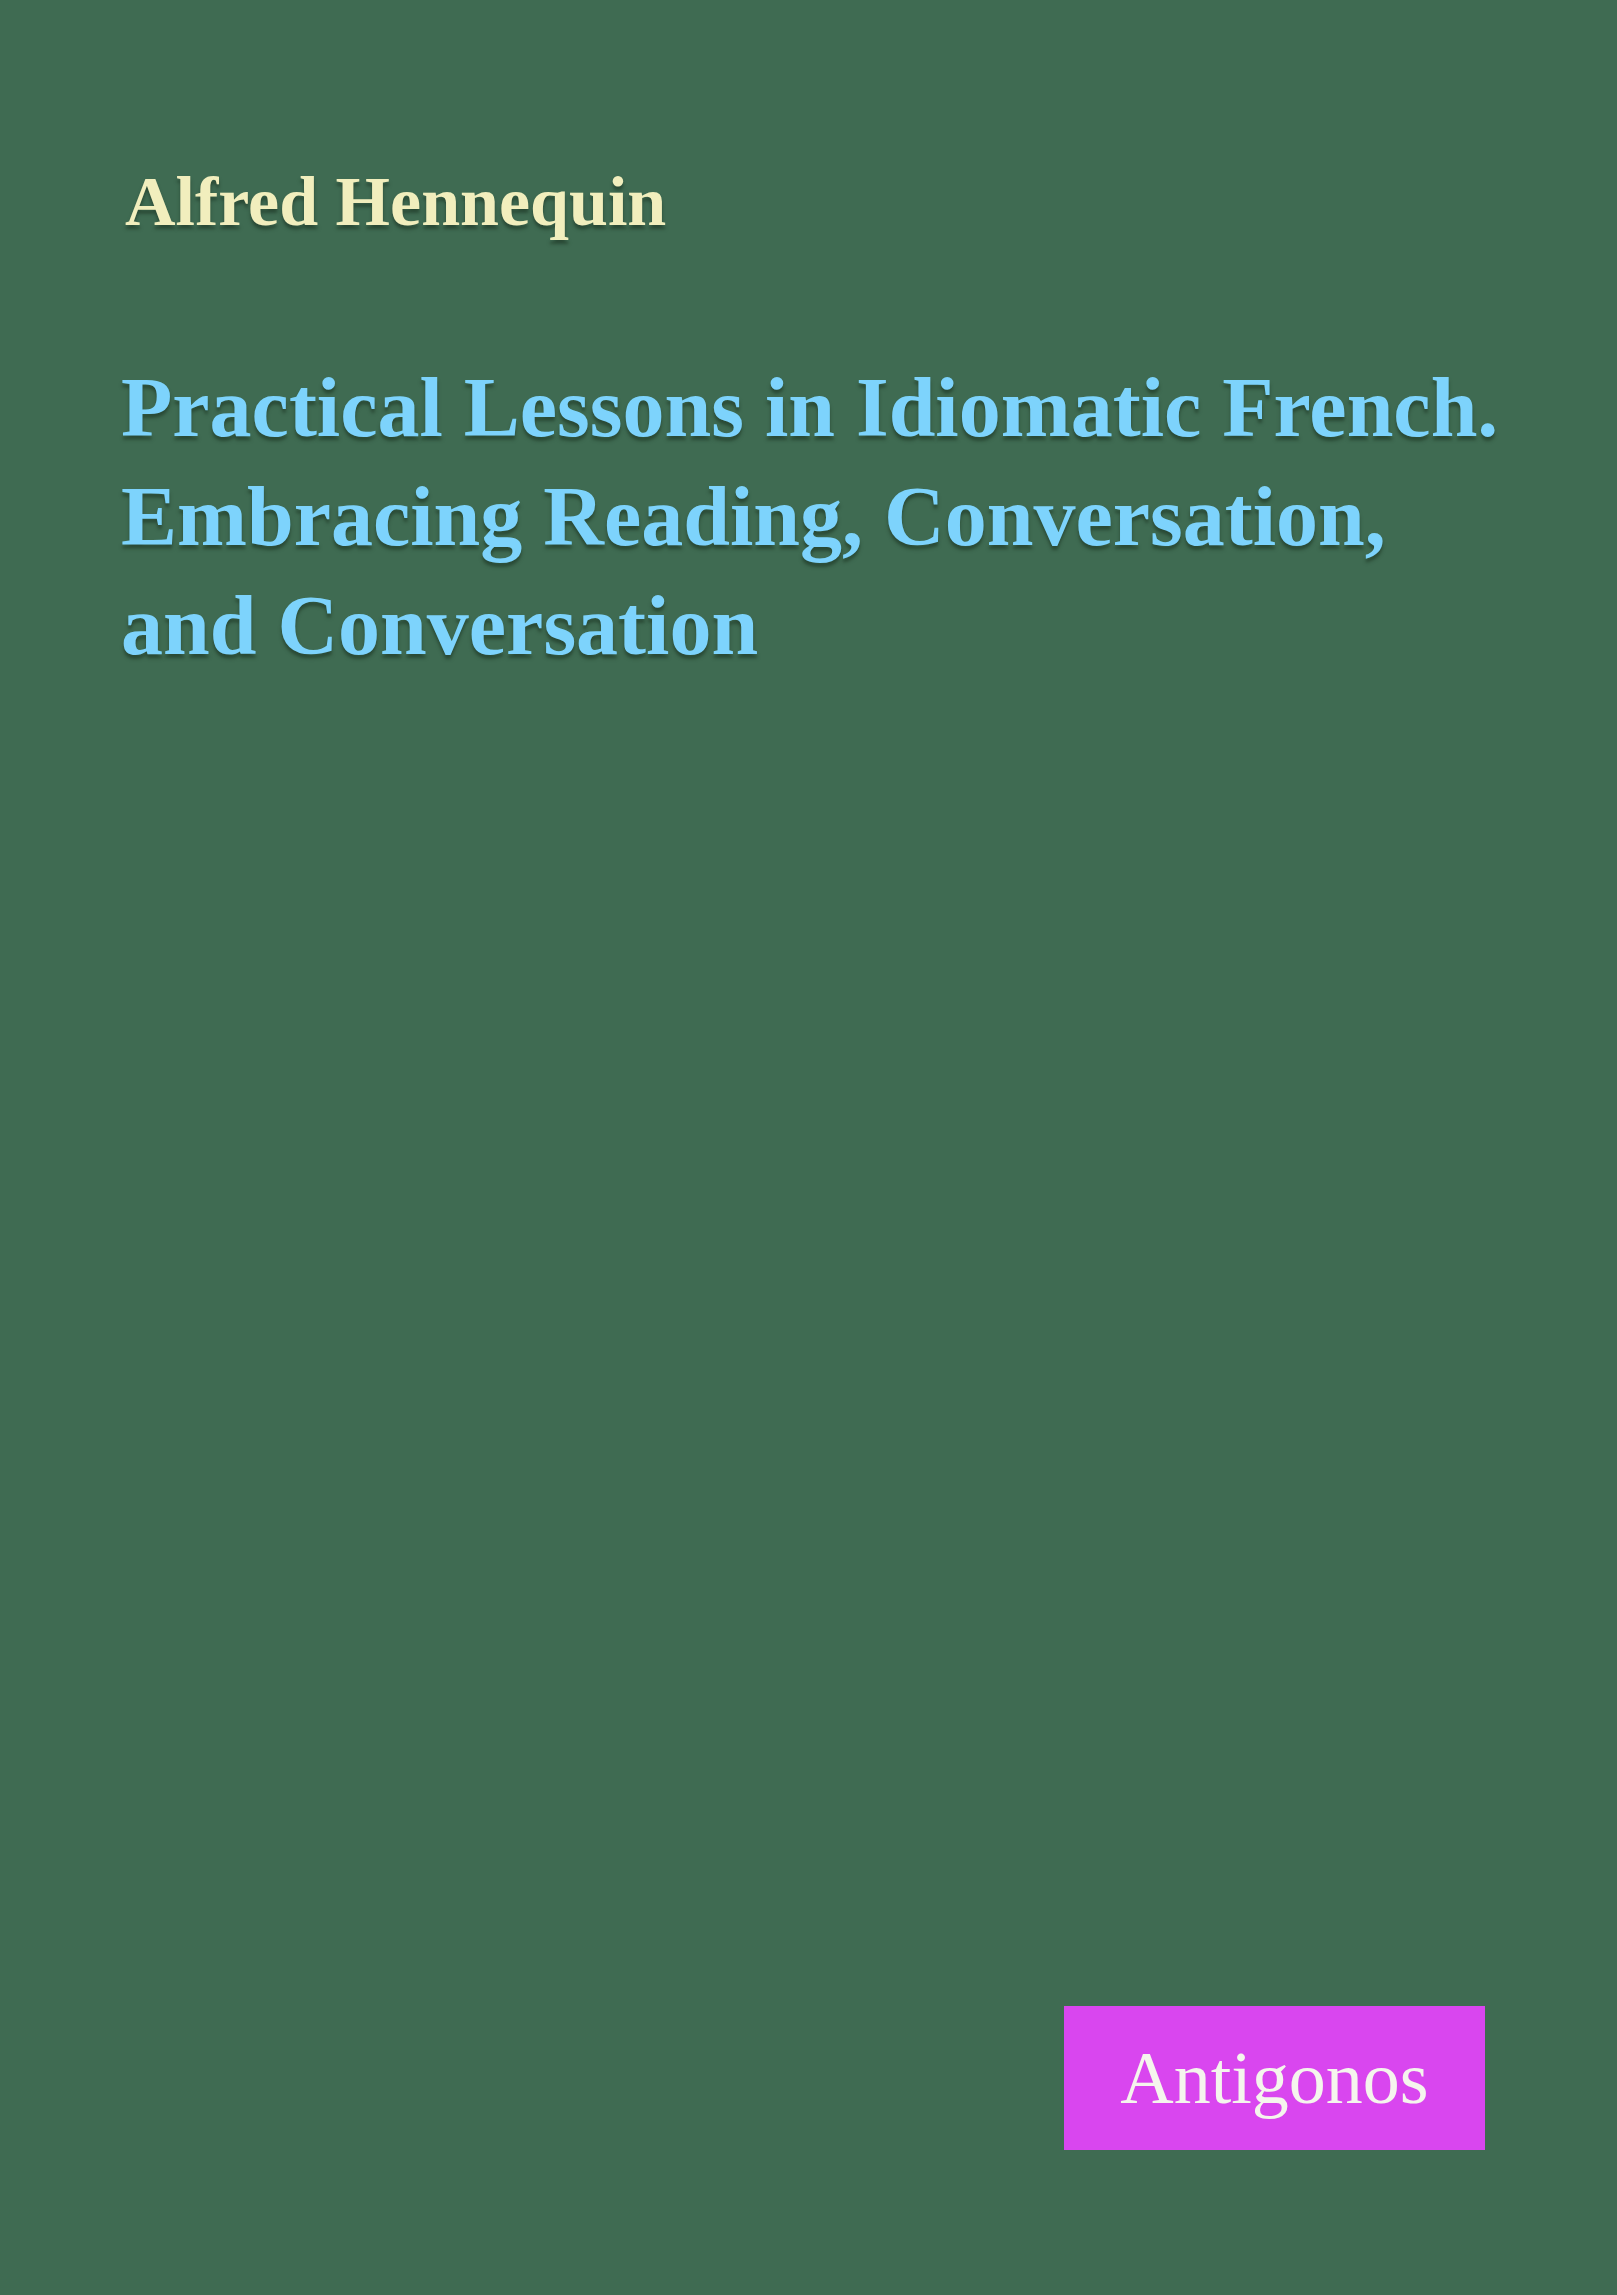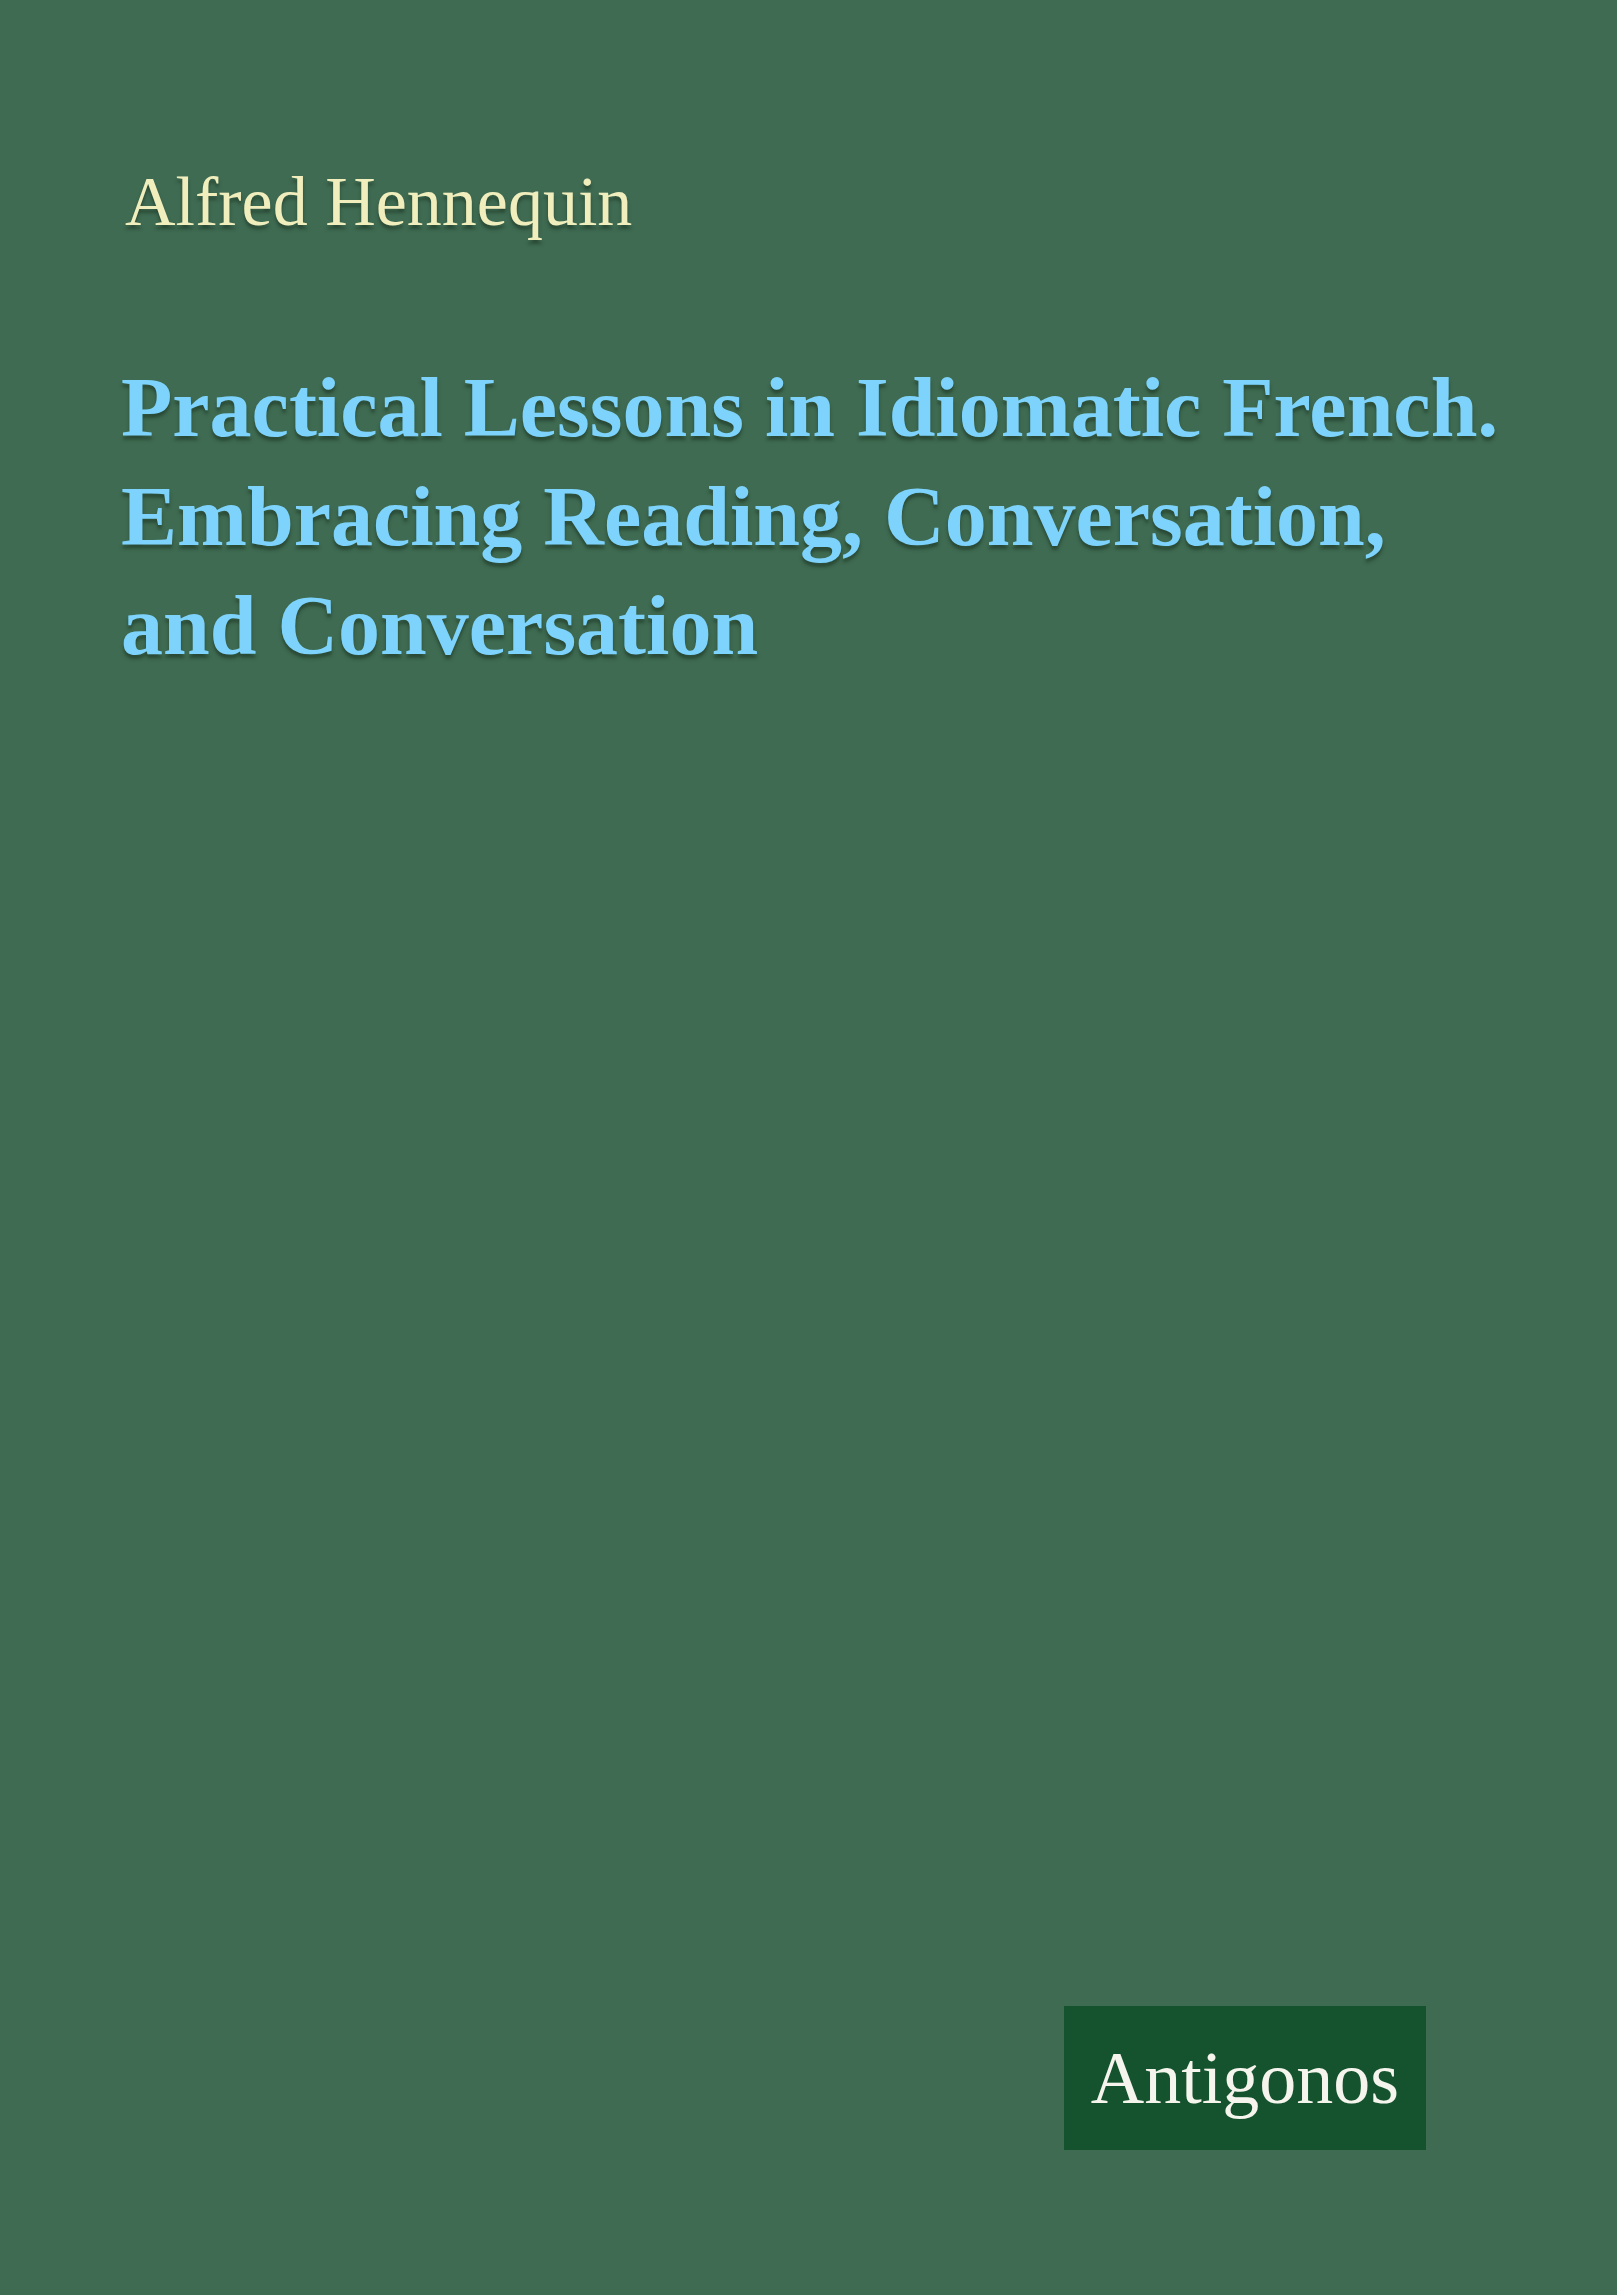--- a/index.html
+++ b/index.html
@@ -13,21 +13,21 @@
     height: 2295px;
     background: #3F6B52;
     overflow: hidden;
     font-family: "Liberation Serif", serif;
   }
   .author {
     position: absolute;
     left: 125px;
     top: 162px;
     font-size: 70px;
-    font-weight: 400;
+    font-weight: 700;
     color: #F1EEBD;
     letter-spacing: 0px;
     white-space: nowrap;
     text-shadow: 0 4px 3.4px rgba(24, 45, 30, 0.55);
   }
   .title {
     position: absolute;
     left: 121px;
     top: 353px;
     width: 1416px;
@@ -37,23 +37,23 @@
     color: #7dd3fc;
     text-shadow: 0 4px 3.4px rgba(24, 45, 30, 0.55);
   }
   .title-line {
     white-space: nowrap;
   }
   .publisher-box {
     position: absolute;
     left: 1064px;
     top: 2006px;
-    width: 362px;
+    width: 421px;
     height: 144px;
-    background: #14532d;
+    background: #d946ef;
     display: flex;
     align-items: center;
     justify-content: center;
   }
   .publisher-name {
     font-size: 74px;
     font-weight: 400;
     color: #F5F5ED;
     white-space: nowrap;
   }

